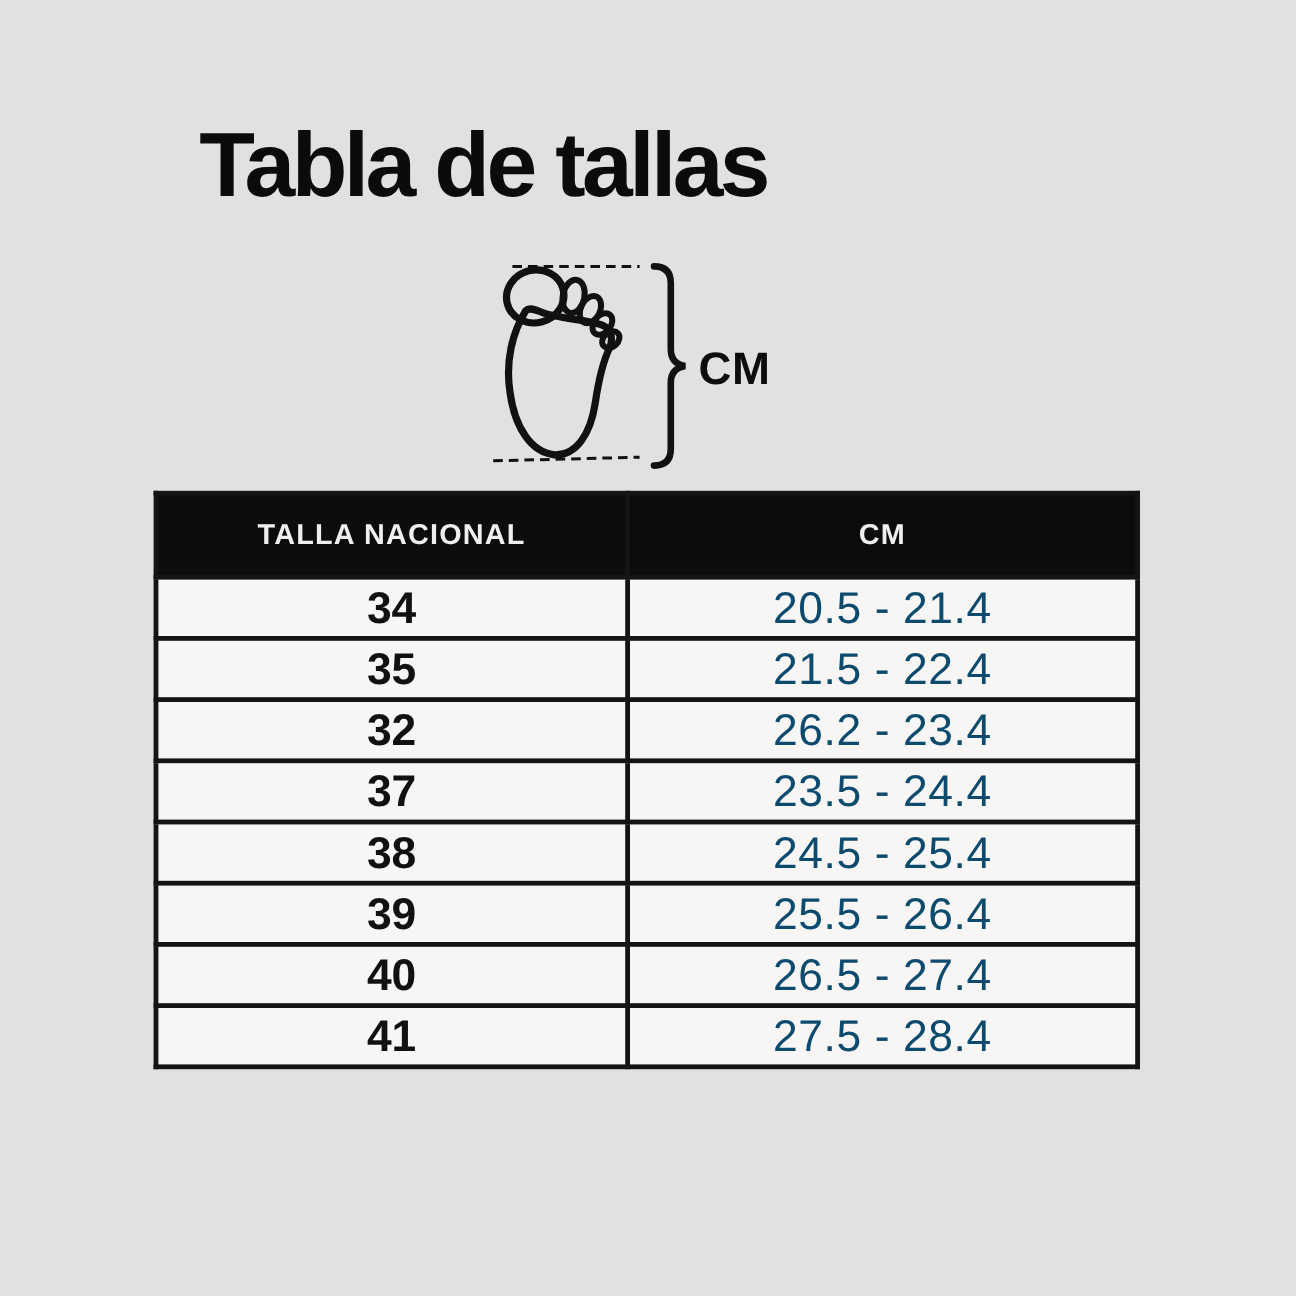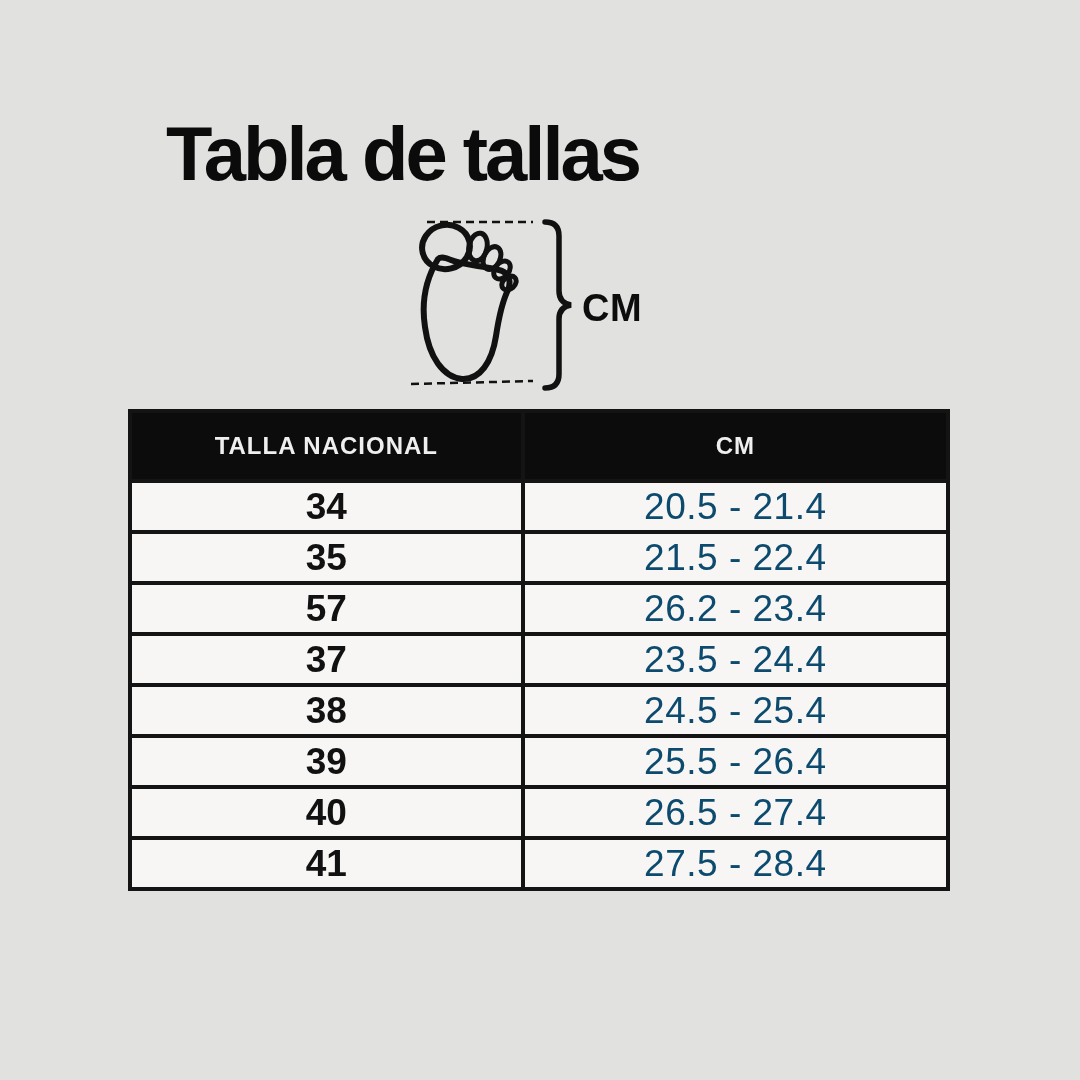--- a/index.html
+++ b/index.html
@@ -6,21 +6,21 @@
   body {
     width: 1080px; height: 1080px; position: relative;
     background: #e1e1df;
     font-family: "Liberation Sans", sans-serif;
     color: #111111;
     overflow: hidden;
   }
   .canvas { position: absolute; inset: 0; }
 
   .page-title {
-    position: absolute; left: 166px; top: 116px;
+    position: absolute; left: 166px; top: 100px;
     font-size: 76px; font-weight: bold; letter-spacing: -3px;
     line-height: 1; color: #0b0b0b; white-space: nowrap;
   }
 
   .diagram { position: absolute; left: 405px; top: 203px; width: 270px; height: 200px; }
   .diagram svg { position: absolute; left: 0; top: 0; }
   .unit-label {
     position: absolute; left: 177px; top: 84px;
     font-size: 38px; font-weight: bold; color: #0d0d0d; letter-spacing: 0.5px;
   }
@@ -81,21 +81,21 @@
     <tbody>
       <tr>
         <td class="talla">34</td>
         <td class="cm-range">20.5 - 21.4</td>
       </tr>
       <tr>
         <td class="talla">35</td>
         <td class="cm-range">21.5 - 22.4</td>
       </tr>
       <tr>
-        <td class="talla">57</td>
+        <td class="talla">32</td>
         <td class="cm-range">26.2 - 23.4</td>
       </tr>
       <tr>
         <td class="talla">37</td>
         <td class="cm-range">23.5 - 24.4</td>
       </tr>
       <tr>
         <td class="talla">38</td>
         <td class="cm-range">24.5 - 25.4</td>
       </tr>

